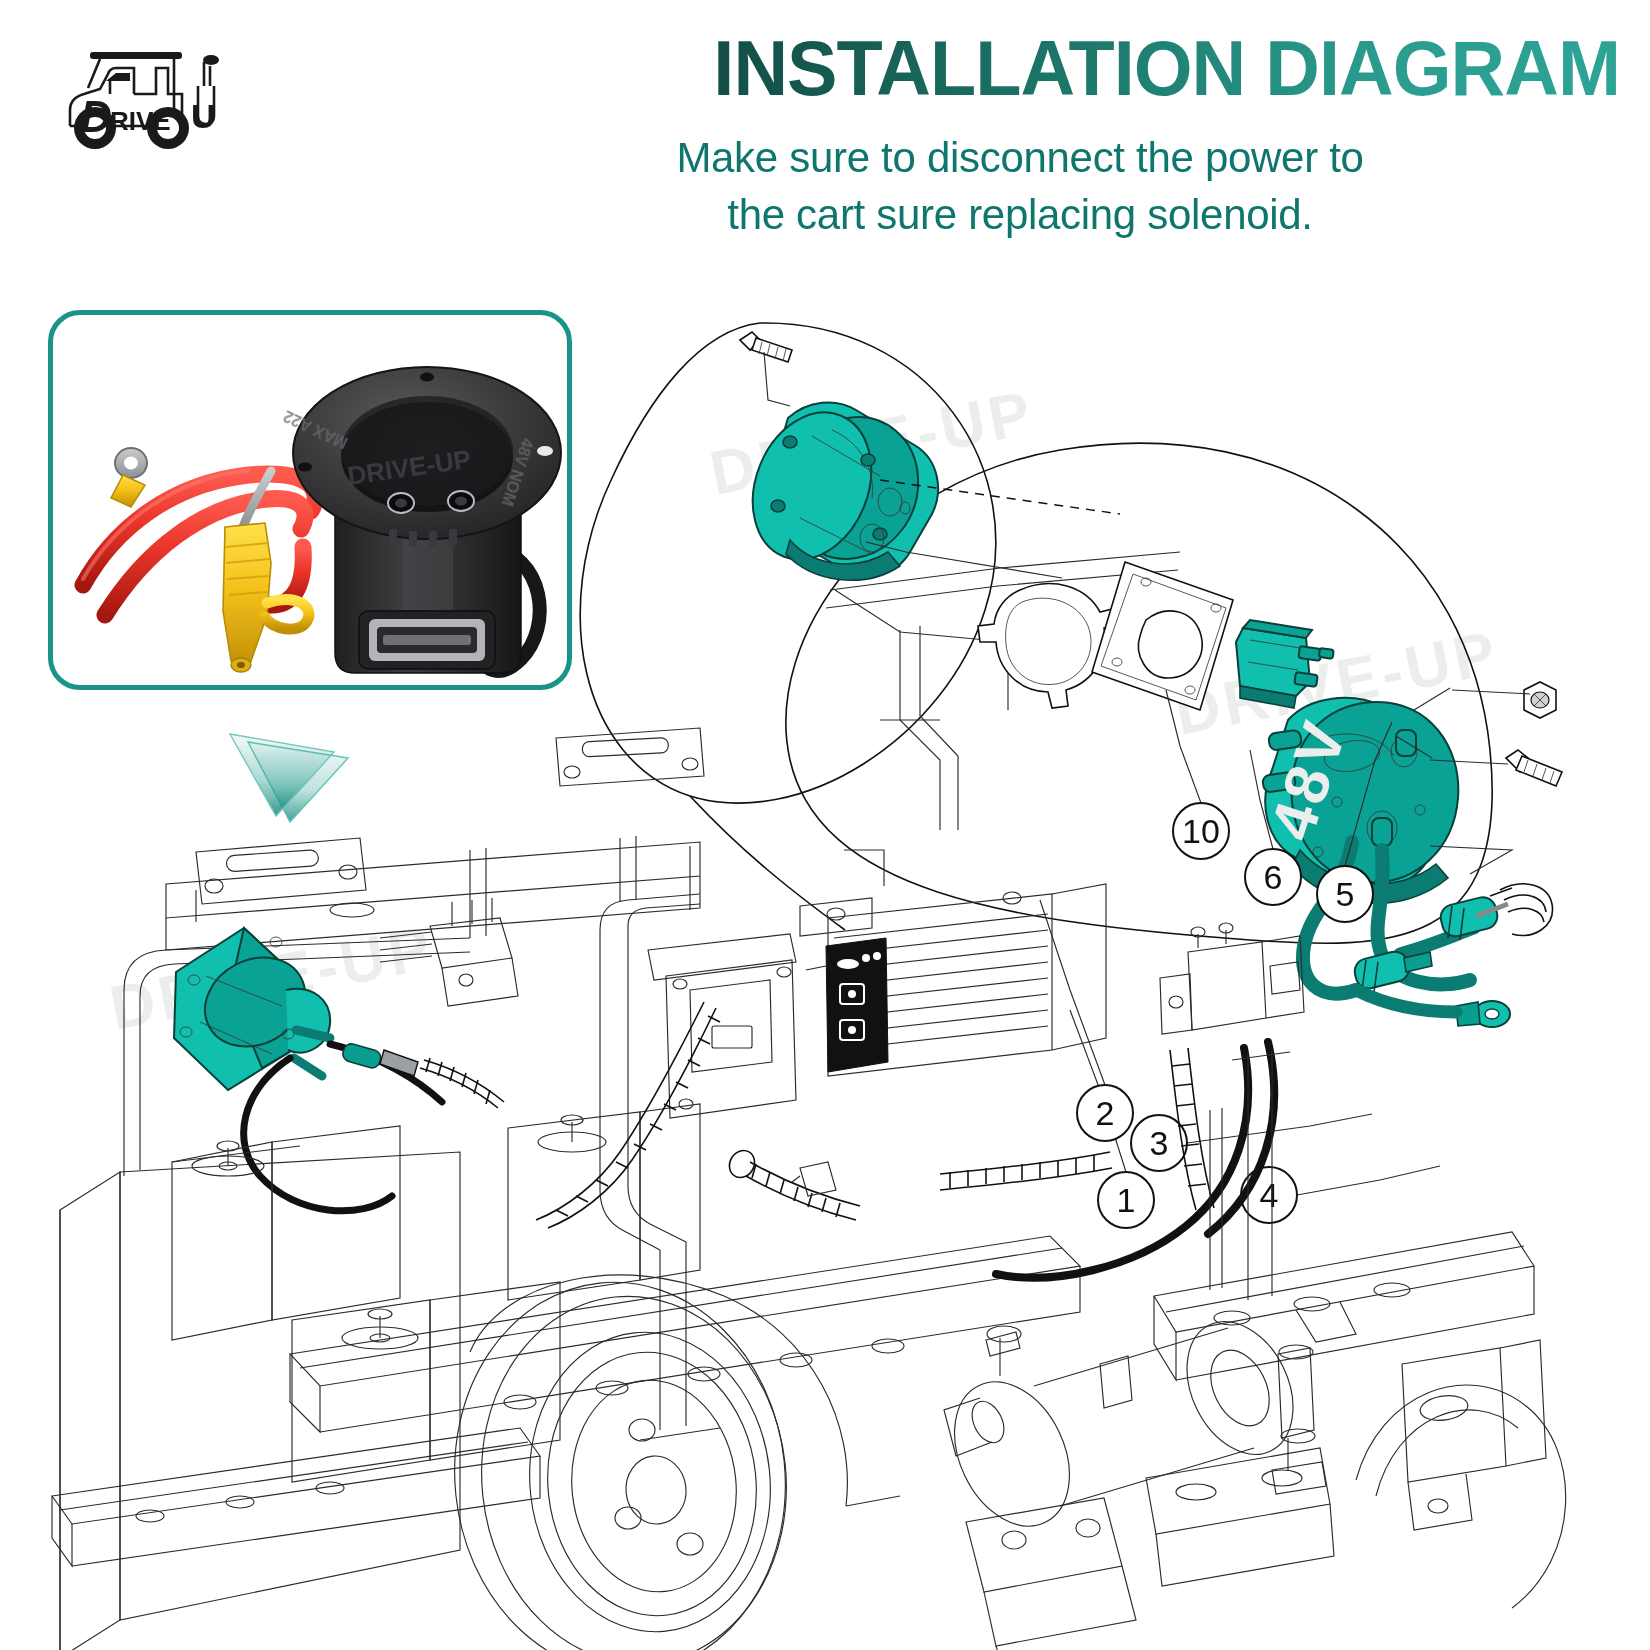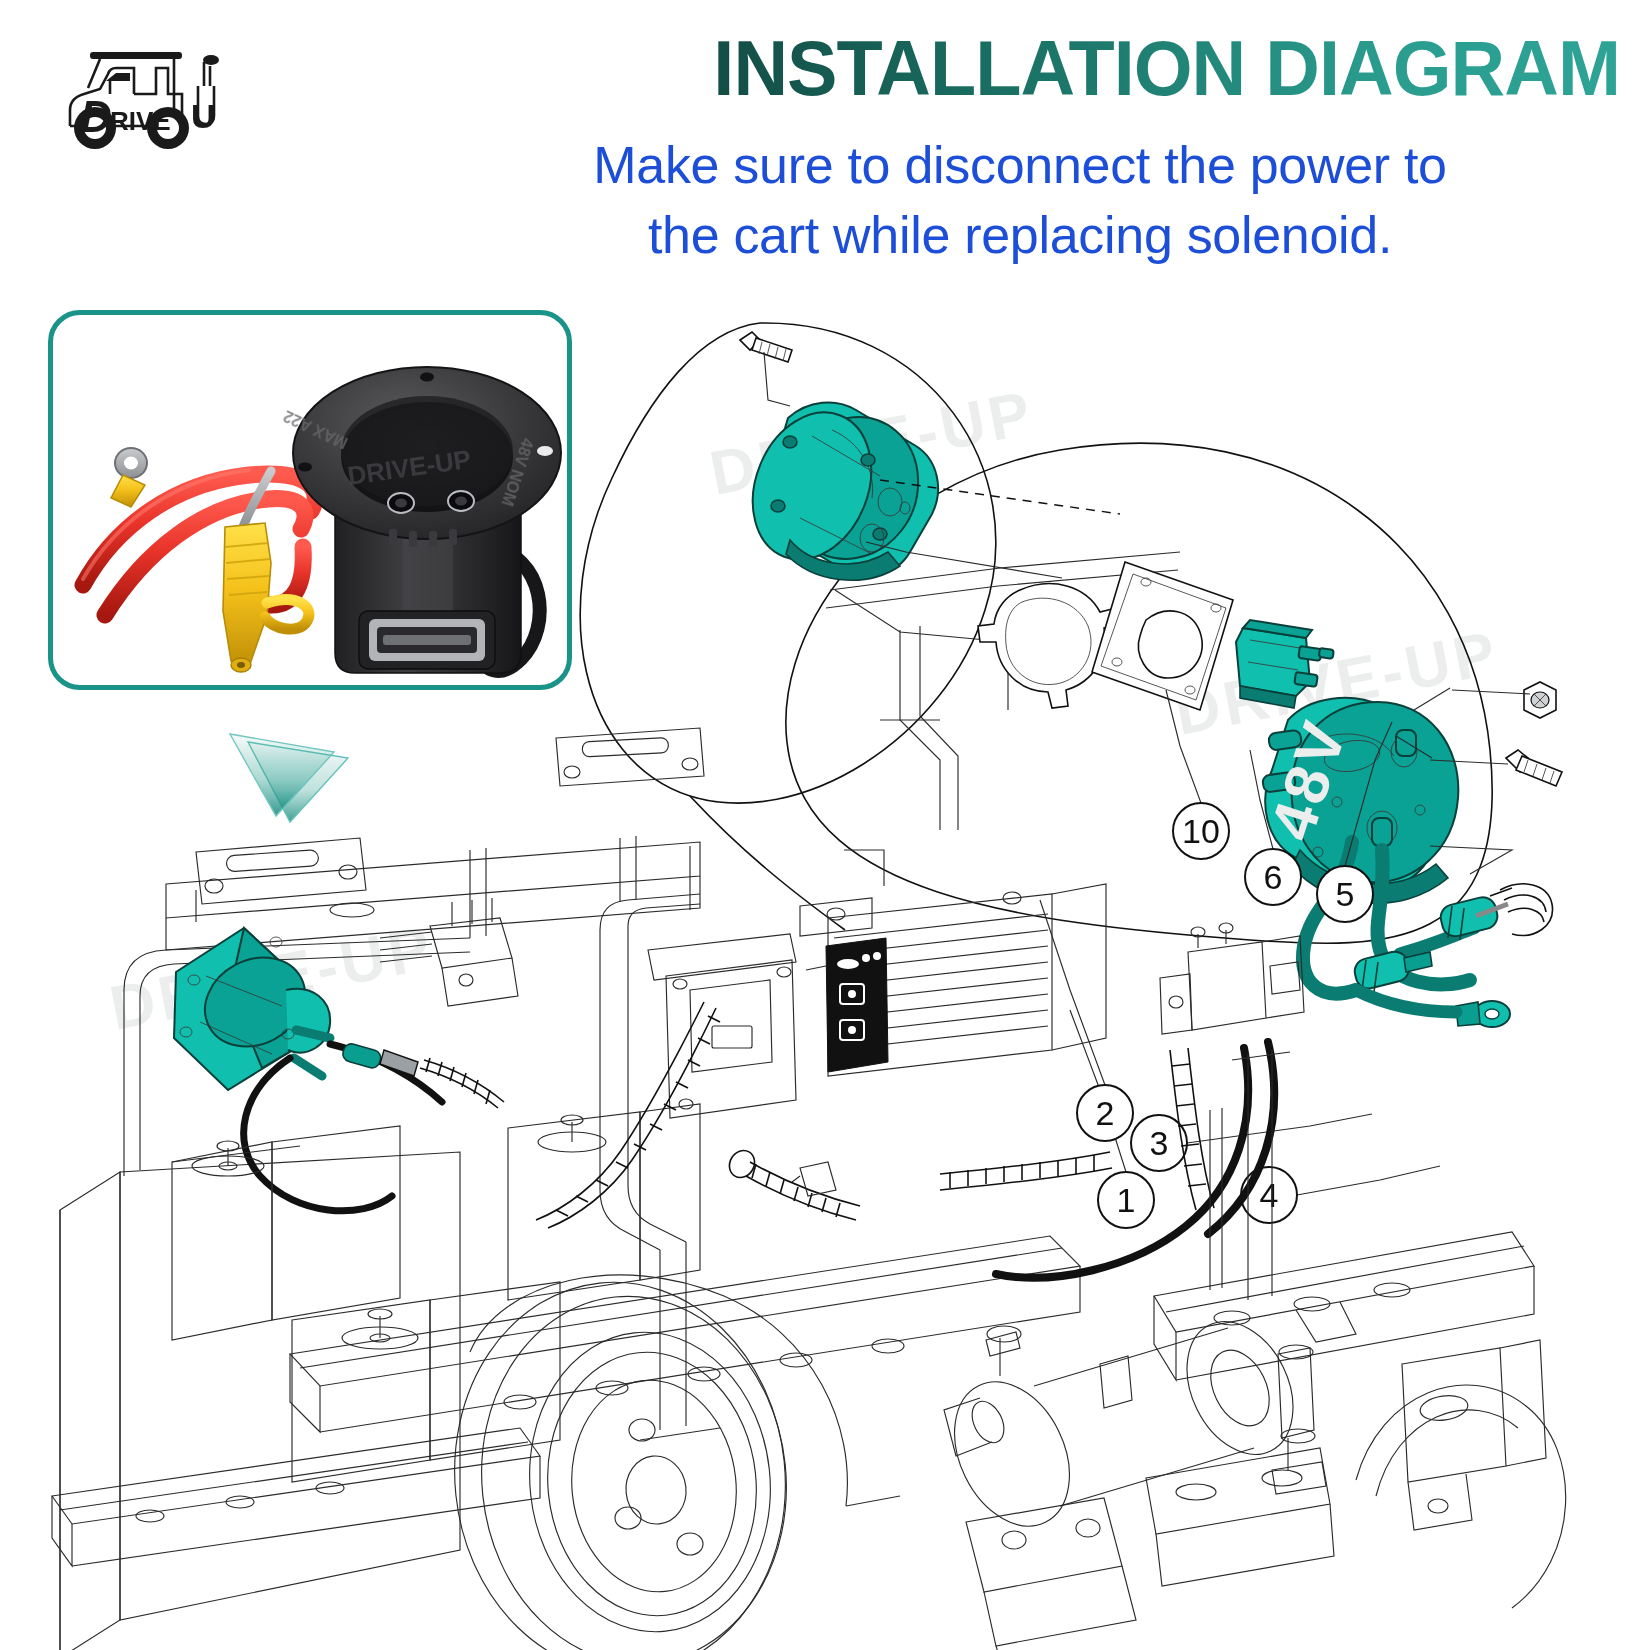--- a/index.html
+++ b/index.html
@@ -25,22 +25,22 @@
     font-family:"Liberation Sans", sans-serif;
     background:linear-gradient(90deg,#0c3330 0%,#14524a 26%,#1d7a6d 55%,#2a9d8f 80%,#2da396 100%);
     -webkit-background-clip:text;background-clip:text;
     -webkit-text-fill-color:transparent;color:transparent;
     transform:scaleX(0.97);transform-origin:right center;
     white-space:nowrap;
   }
   .subtitle{
     position:absolute;left:420px;top:130px;width:1200px;
     text-align:center;
-    font-size:52px;line-height:1.35;
-    color:#1d4ed8;
+    font-size:42px;line-height:1.35;
+    color:#0f766e;
     font-family:"Liberation Sans", sans-serif;
     letter-spacing:-0.3px;
   }
 
   
   .photo-panel{
     position:absolute;left:48px;top:310px;width:524px;height:380px;
     border:5px solid #1a9389;border-radius:32px;
     background:#ffffff;box-sizing:border-box;overflow:hidden;
   }
@@ -109,21 +109,21 @@
           <text x="32" y="96" font-size="44" font-style="italic">D</text>
           <text x="62" y="94" font-size="26">RIVE</text>
           <text x="143" y="92" font-size="34">U</text>
         </g>
       </svg>
     </div>
 
     <div class="title">INSTALLATION DIAGRAM</div>
     <div class="subtitle">
       <span>Make sure to disconnect the power to</span><br>
-      <span>the cart while replacing solenoid.</span>
+      <span>the cart sure replacing solenoid.</span>
     </div>
   </div>
 
   <div class="photo-panel">
     <svg width="514" height="370" viewBox="0 0 514 370">
       <defs>
         <radialGradient id="recFace" cx="42%" cy="32%" r="75%">
           <stop offset="0%" stop-color="#5a5a5c"></stop>
           <stop offset="55%" stop-color="#3a3a3c"></stop>
           <stop offset="100%" stop-color="#232325"></stop>

